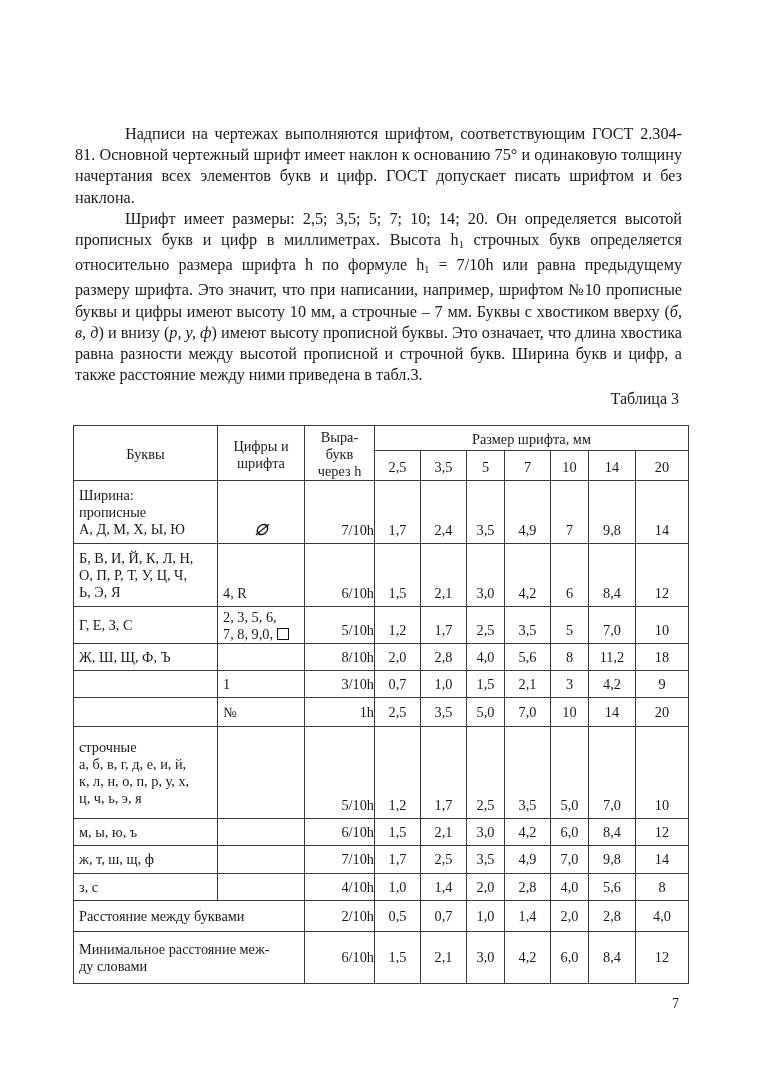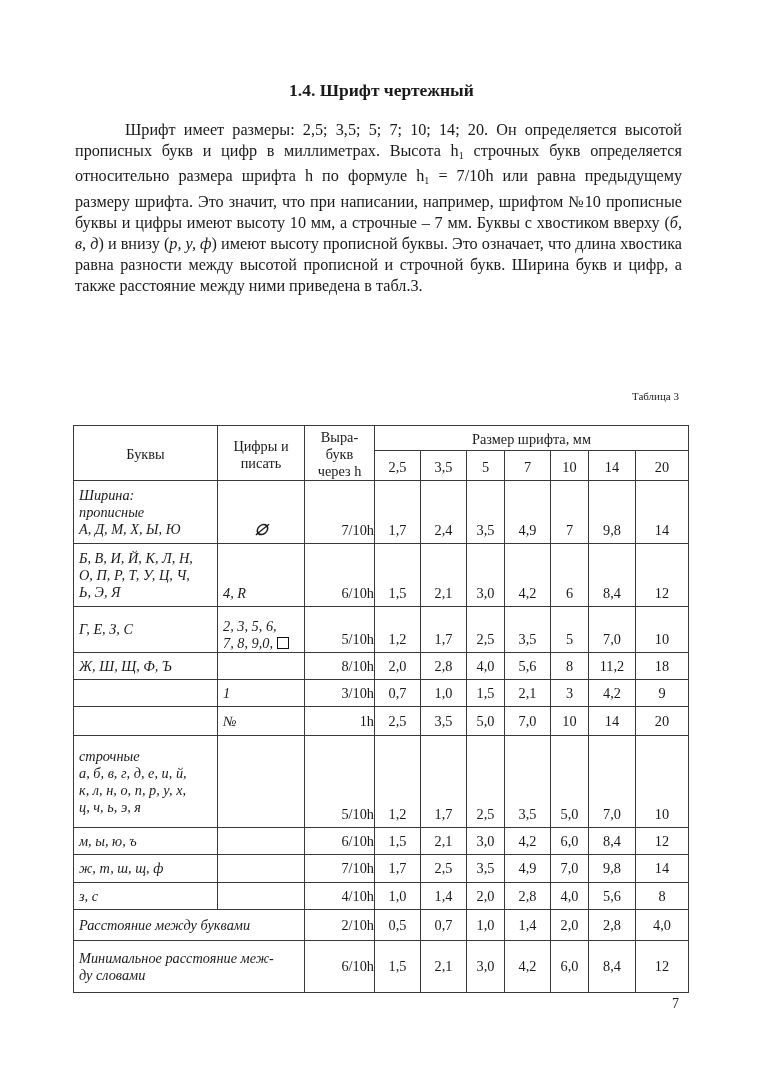--- a/index.html
+++ b/index.html
@@ -6,52 +6,52 @@
   body { width: 763px; height: 1080px; position: relative; overflow: hidden;
          font-family: "Liberation Serif", "DejaVu Serif", serif; color: #1a1a1a; }
   .page { position: absolute; left: 0; top: 0; width: 763px; height: 1080px; }
   .title { position: absolute; left: 0; width: 763px; top: 80px; text-align: center;
            font-weight: bold; font-size: 17.5px; }
   .body-text { position: absolute; left: 75px; width: 607px; top: 120px; font-size: 16.2px;
                line-height: 21.2px; text-align: justify; }
   .body-text p { margin: 0; text-indent: 50px; }
   .body-text p.first { margin-top: 4px; }
   .sub { font-size: 10px; vertical-align: -3px; }
-  .tcap { position: absolute; right: 84px; top: 390px; font-size: 11px; }
+  .tcap { position: absolute; right: 84px; top: 390px; font-size: 16px; }
   table.t3 { position: absolute; left: 73px; top: 425px; border-collapse: collapse;
              font-size: 14.3px; line-height: 17px; }
   table.t3 td { border: 1.3px solid #3a3a3a; padding: 0; vertical-align: middle; }
   .c-letters { width: 143px; }
   .c-digits { width: 86px; }
   .c-expr { width: 69px; text-align: right; }
   .c-v { text-align: center; }
   .hdr td { vertical-align: top; text-align: center; padding-top: 3px !important; }
-  .left { text-align: left !important; padding-left: 5px !important; font-style: italic; }
+  .left { text-align: left !important; padding-left: 5px !important; }
   .bottom { vertical-align: bottom !important; padding-bottom: 4px !important; }
   .pg { position: absolute; left: 672px; top: 996px; font-size: 14px; }
   .sq { display: inline-block; width: 10px; height: 10px; border: 1.5px solid #111; vertical-align: -1px; margin-left: 4px; }
   .diam { font-size: 22px; font-style: italic; }
 </style>
 </head>
 <body>
 
 <div class="page">
-  <div class="title">1.4. Шрифт чертежный</div>
 
   <div class="body-text">
+    <p class="first">Надписи на чертежах выполняются шрифтом, соответствующим ГОСТ 2.304-81. Основной чертежный шрифт имеет наклон к основанию 75° и одинаковую толщину начертания всех элементов букв и цифр. ГОСТ допускает писать шрифтом и без наклона.</p>
     <p><span>Шрифт имеет размеры: 2,5; 3,5; 5; 7; 10; 14; 20. Он определяется высотой прописных букв и цифр в миллиметрах. Высота h</span><span class="sub">1</span><span> строчных букв определяется относительно размера шрифта h по формуле h</span><span class="sub">1</span><span> = 7/10h или равна предыдущему размеру шрифта. Это значит, что при написании, например, шрифтом №10 прописные буквы и цифры имеют высоту 10 мм, а строчные – 7 мм. Буквы с хвостиком вверху (</span><i>б, в, д</i><span>) и внизу (</span><i>р, у, ф</i><span>) имеют высоту прописной буквы. Это означает, что длина хвостика равна разности между высотой прописной и строчной букв. Ширина букв и цифр, а также расстояние между ними приведена в табл.3.</span></p>
   </div>
 
   <div class="tcap">Таблица 3</div>
 
   <table class="t3">
     <tbody>
         <tr class="hdr" style="height:25px">
       <td rowspan="2" class="c-letters">Буквы</td>
-      <td rowspan="2" class="c-digits"><span>Цифры и</span><br><span>писать</span></td>
+      <td rowspan="2" class="c-digits"><span>Цифры и</span><br><span>шрифта</span></td>
       <td rowspan="2" class="c-expr"><span>Выра-</span><br><span>букв</span><br><span>через h</span></td>
       <td colspan="7">Размер шрифта, мм</td>
     </tr>
     <tr class="hdr" style="height:30px">
       <td style="width:45px">2,5</td>
       <td style="width:45px">3,5</td>
       <td style="width:37px">5</td>
       <td style="width:45px">7</td>
       <td style="width:37px">10</td>
       <td style="width:46px">14</td>
@@ -79,21 +79,21 @@
       <td class="c-v bottom">2,1</td>
       <td class="c-v bottom">3,0</td>
       <td class="c-v bottom">4,2</td>
       <td class="c-v bottom">6</td>
       <td class="c-v bottom">8,4</td>
       <td class="c-v bottom">12</td>
     </tr>
 
     <tr style="height:35px">
       <td class="left">Г, Е, З, С</td>
-      <td class="left" style="vertical-align:top;padding-top:11px"><span>2, 3, 5, 6,</span><br><span>7, 8, 9,0,</span><span class="sq"></span></td>
+      <td class="left" style="vertical-align:top;padding-top:2px"><span>2, 3, 5, 6,</span><br><span>7, 8, 9,0,</span><span class="sq"></span></td>
       <td class="c-expr bottom" style="padding-bottom:1px">5/10h</td>
       <td class="c-v bottom" style="padding-bottom:1px">1,2</td>
       <td class="c-v bottom" style="padding-bottom:1px">1,7</td>
       <td class="c-v bottom" style="padding-bottom:1px">2,5</td>
       <td class="c-v bottom" style="padding-bottom:1px">3,5</td>
       <td class="c-v bottom" style="padding-bottom:1px">5</td>
       <td class="c-v bottom" style="padding-bottom:1px">7,0</td>
       <td class="c-v bottom" style="padding-bottom:1px">10</td>
     </tr>
 

